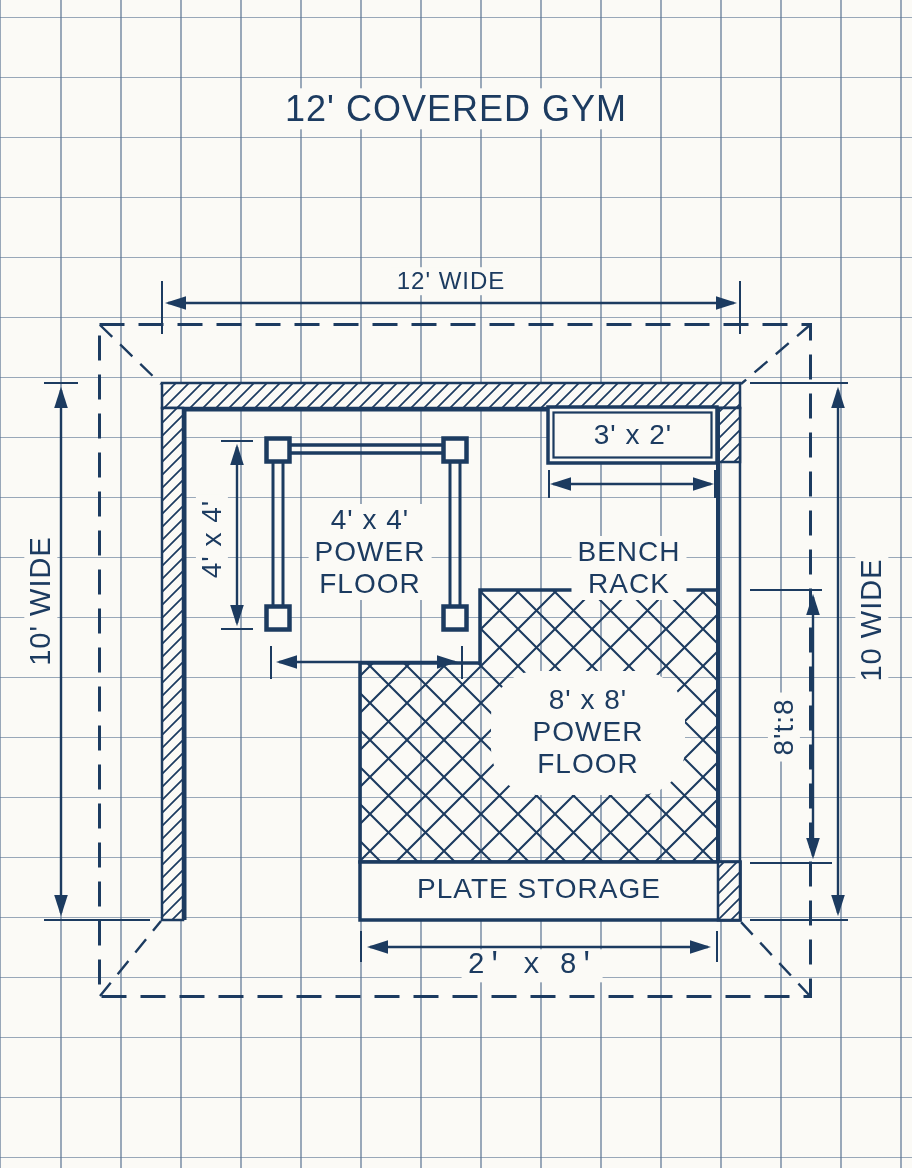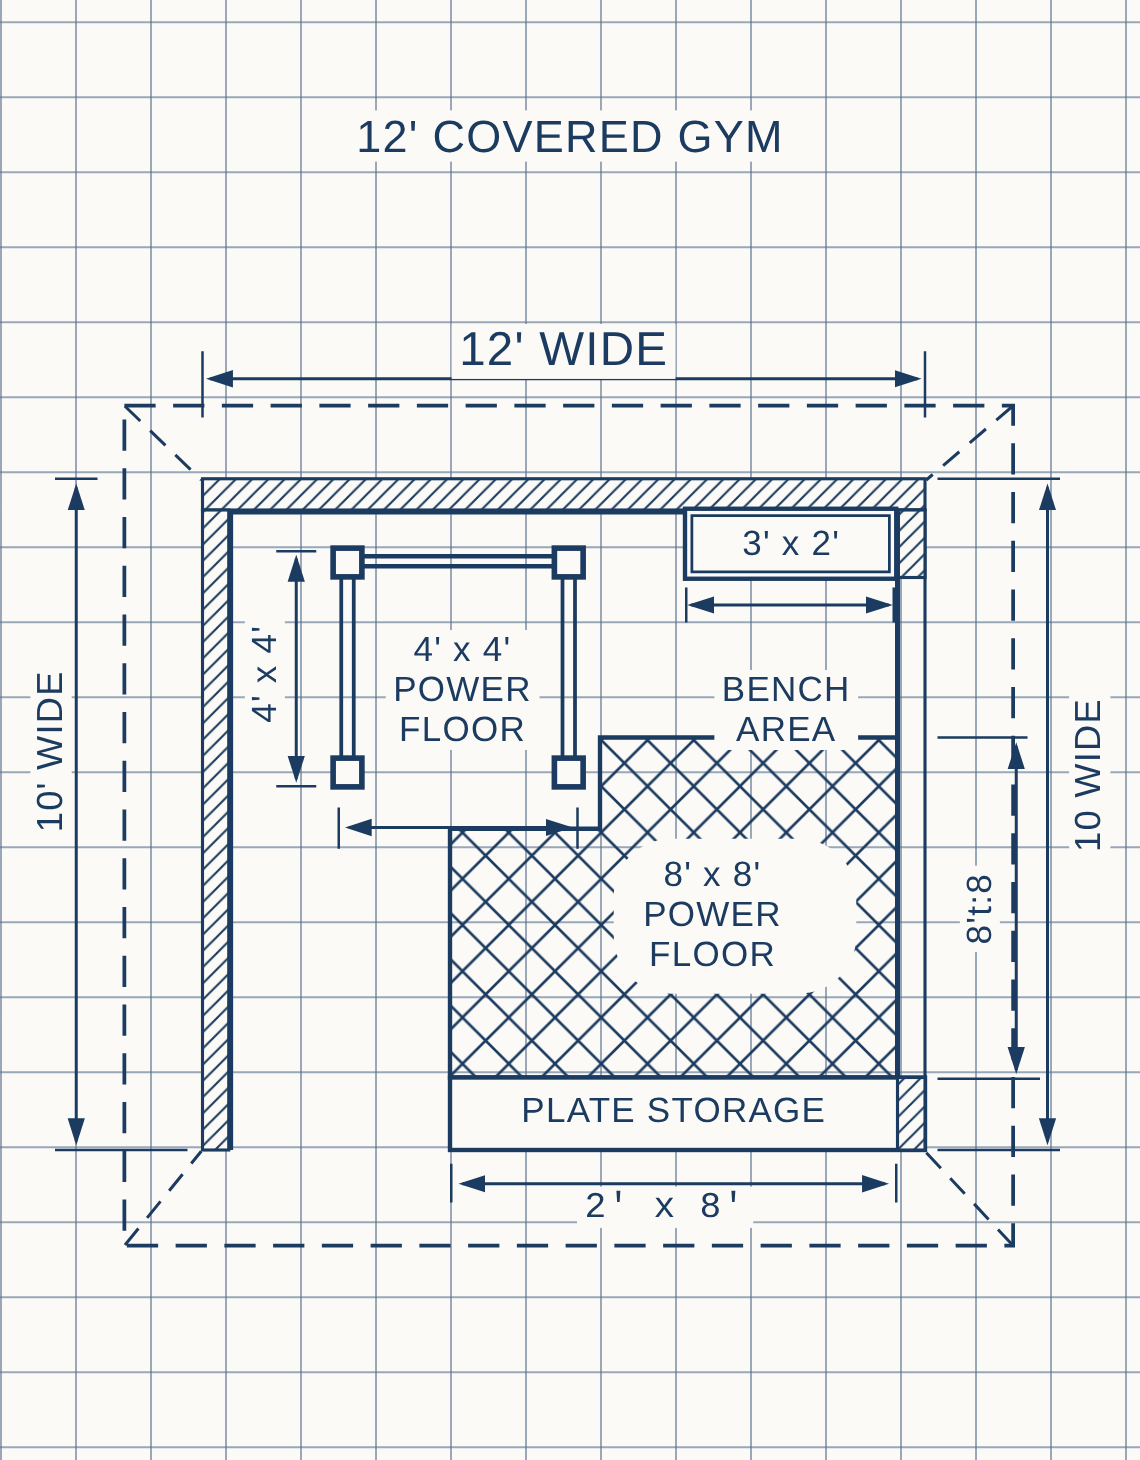--- a/index.html
+++ b/index.html
@@ -18,21 +18,21 @@
   .plan-svg { position:absolute; left:0; top:0; }
   .lbl {
     position:absolute; color:#1c3b60; background:#fbfaf6;
     padding:0 6px; white-space:nowrap; text-align:center;
     transform:translate(-50%,-50%); letter-spacing:1px; line-height:1.15;
   }
   .rot { transform:translate(-50%,-50%) rotate(-90deg); }
   .no-bg { background:transparent; }
   .stack { display:flex; flex-direction:column; align-items:center; line-height:32px; }
   .fs-title { font-size:36px; letter-spacing:1px; }
-  .fs-big { font-size:38px; }
+  .fs-big { font-size:24px; }
   .fs-mid { font-size:29px; }
   .fs-sm  { font-size:28px; }
 </style>
 </head>
 <body>
 
 <div class="paper"></div>
 
 <svg class="plan-svg" width="912" height="1168" viewBox="0 0 912 1168">
   <defs>
@@ -139,24 +139,24 @@
 <div class="lbl fs-sm stack" style="left:370px; top:552px;">
   <span>4' x 4'</span>
   <span>POWER</span>
   <span>FLOOR</span>
 </div>
 
 <div class="lbl fs-sm no-bg" style="left:633px; top:435px;">3' x 2'</div>
 
 <div class="lbl fs-sm stack" style="left:629px; top:540px;margin-top:28px;">
   <span>BENCH</span>
-  <span>AREA</span>
+  <span>RACK</span>
 </div>
 
-<div class="lbl fs-sm stack no-bg" style="left:570px; top:732px;justify-content:center;">
+<div class="lbl fs-sm stack no-bg" style="left:588px; top:732px;justify-content:center;">
   <span>8' x 8'</span>
   <span>POWER</span>
   <span>FLOOR</span>
 </div>
 
 <div class="lbl fs-sm no-bg" style="left:539px; top:889px;">PLATE STORAGE</div>
 
 <div class="lbl fs-mid" style="left:532px; top:966px;font-family:Liberation Mono, monospace;">2' x 8'</div>
 
 </body></html>

